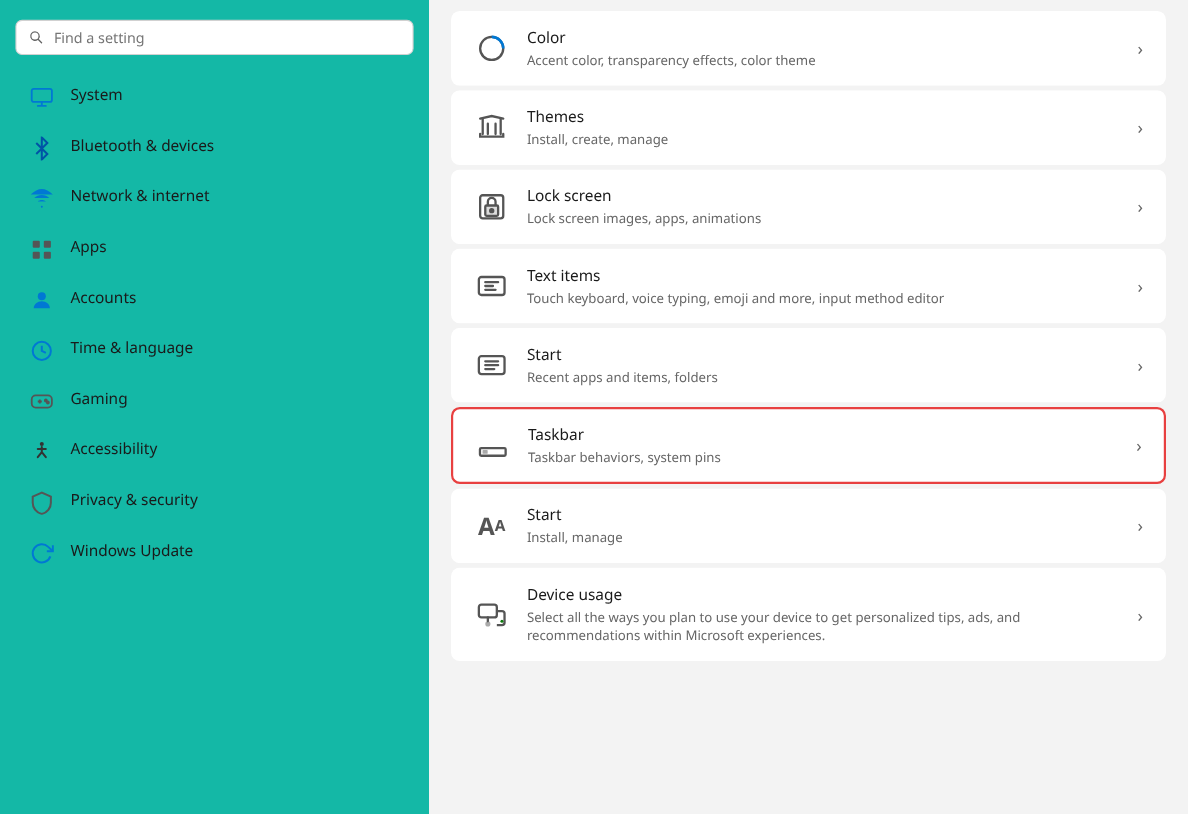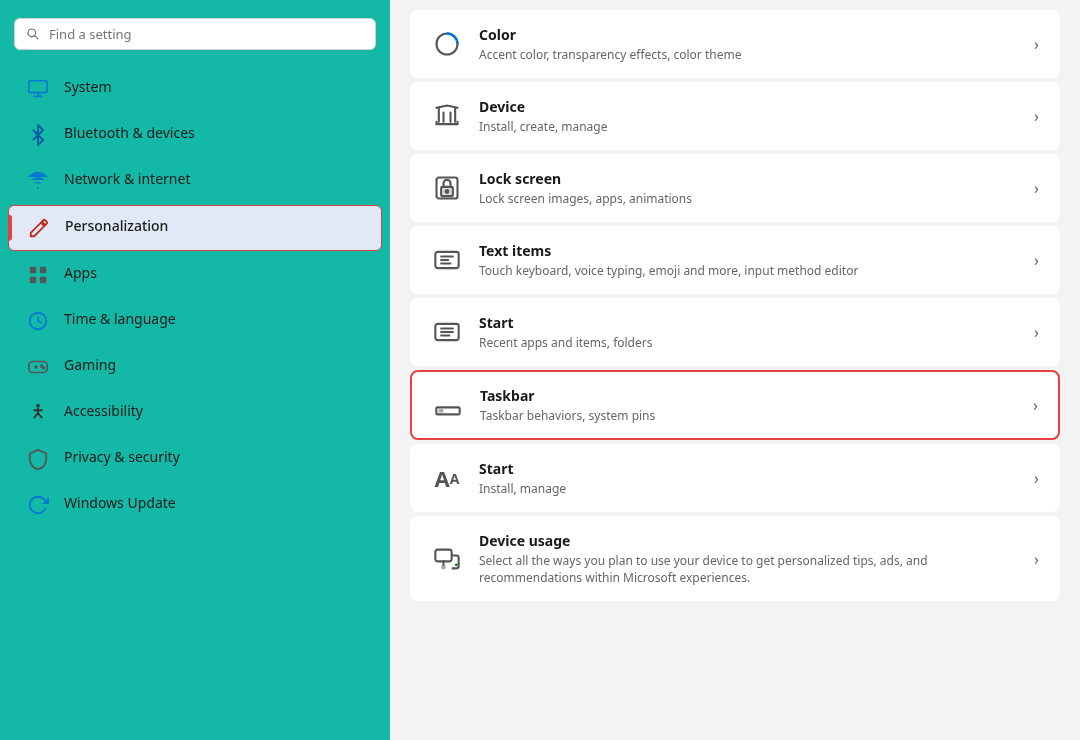--- a/index.html
+++ b/index.html
@@ -127,21 +127,21 @@
       flex-shrink: 0;
       color: #333;
     }
 
     .settings-item .item-text {
       flex: 1;
     }
 
     .settings-item .item-title {
       font-size: 14px;
-      font-weight: 700;
+      font-weight: 400;
       color: #1a1a1a;
       margin-bottom: 2px;
     }
 
     .settings-item .item-desc {
       font-size: 12px;
       color: #666;
     }
 
     .settings-item .chevron {
@@ -185,42 +185,42 @@
 
   <div class="nav-item">
     <span class="nav-icon" style="color:#0078d4;">
       <svg width="22" height="22" viewBox="0 0 24 24" fill="currentColor">
           <path d="M1 7.5C4.5 4 8.5 2 12 2s7.5 2 11 5.5M4.5 11c2-2 4.5-3 7.5-3s5.5 1 7.5 3M8 14.5c1-1 2.5-1.5 4-1.5s3 .5 4 1.5M12 18.5a1 1 0 1 0 0 2 1 1 0 0 0 0-2z"></path>
         </svg>
     </span>
     <span>Network &amp; internet</span>
   </div>
 
-  <div class="nav-item active">
-    <div class="nav-indicator"></div>
-    <span class="nav-icon" style="color:#c42b1c;">
-      <svg width="22" height="22" viewBox="0 0 24 24" fill="none" stroke="currentColor" stroke-width="2" stroke-linecap="round">
-        <path d="M3 17.25V21h3.75L17.81 9.94l-3.75-3.75L3 17.25zM20.71 7.04a1 1 0 0 0 0-1.41l-2.34-2.34a1 1 0 0 0-1.41 0l-1.83 1.83 3.75 3.75 1.83-1.83z"></path>
-      </svg>
-    </span>
-    <span style="font-weight:500;">Personalization</span>
-  </div>
 
   <div class="nav-item">
     <span class="nav-icon icon-gray">
       <svg width="22" height="22" viewBox="0 0 24 24" fill="currentColor">
           <rect x="3" y="3" width="7" height="7" rx="1"></rect>
           <rect x="14" y="3" width="7" height="7" rx="1"></rect>
           <rect x="3" y="14" width="7" height="7" rx="1"></rect>
           <rect x="14" y="14" width="7" height="7" rx="1"></rect>
         </svg>
     </span>
     <span>Apps</span>
   </div>
 
+  <div class="nav-item">
+    <span class="nav-icon" style="color:#0078d4;">
+      <svg width="22" height="22" viewBox="0 0 24 24" fill="currentColor">
+          <circle cx="12" cy="8" r="4"></circle>
+          <path d="M4 20c0-4 3.6-7 8-7s8 3 8 7"></path>
+        </svg>
+    </span>
+    <span>Accounts</span>
+  </div>
 
   <div class="nav-item">
     <span class="nav-icon" style="color:#0078d4;">
       <svg width="22" height="22" viewBox="0 0 24 24" fill="none" stroke="currentColor" stroke-width="2">
           <circle cx="12" cy="12" r="9"></circle>
           <polyline points="12,7 12,12 16,14"></polyline>
         </svg>
     </span>
     <span>Time &amp; language</span>
   </div>
@@ -285,21 +285,21 @@
       <span class="chevron">›</span>
     </div>
 
     <div class="settings-item">
       <span class="item-icon">
         <svg width="28" height="28" viewBox="0 0 24 24" fill="none" stroke="#555" stroke-width="1.8">
             <path d="M3 17v2h18v-2M3 5l9-2 9 2M5 5v12M19 5v12M9 9v8M15 9v8" stroke-linecap="round"></path>
           </svg>
       </span>
       <div class="item-text">
-        <div class="item-title">Device</div>
+        <div class="item-title">Themes</div>
         <div class="item-desc">Install, create, manage</div>
       </div>
       <span class="chevron">›</span>
     </div>
 
     <div class="settings-item">
       <span class="item-icon">
         <svg width="28" height="28" viewBox="0 0 24 24" fill="none" stroke="#555" stroke-width="1.8">
             <rect x="3" y="3" width="18" height="18" rx="2"></rect>
             <path d="M9 11V8a3 3 0 0 1 6 0v3"></path>

